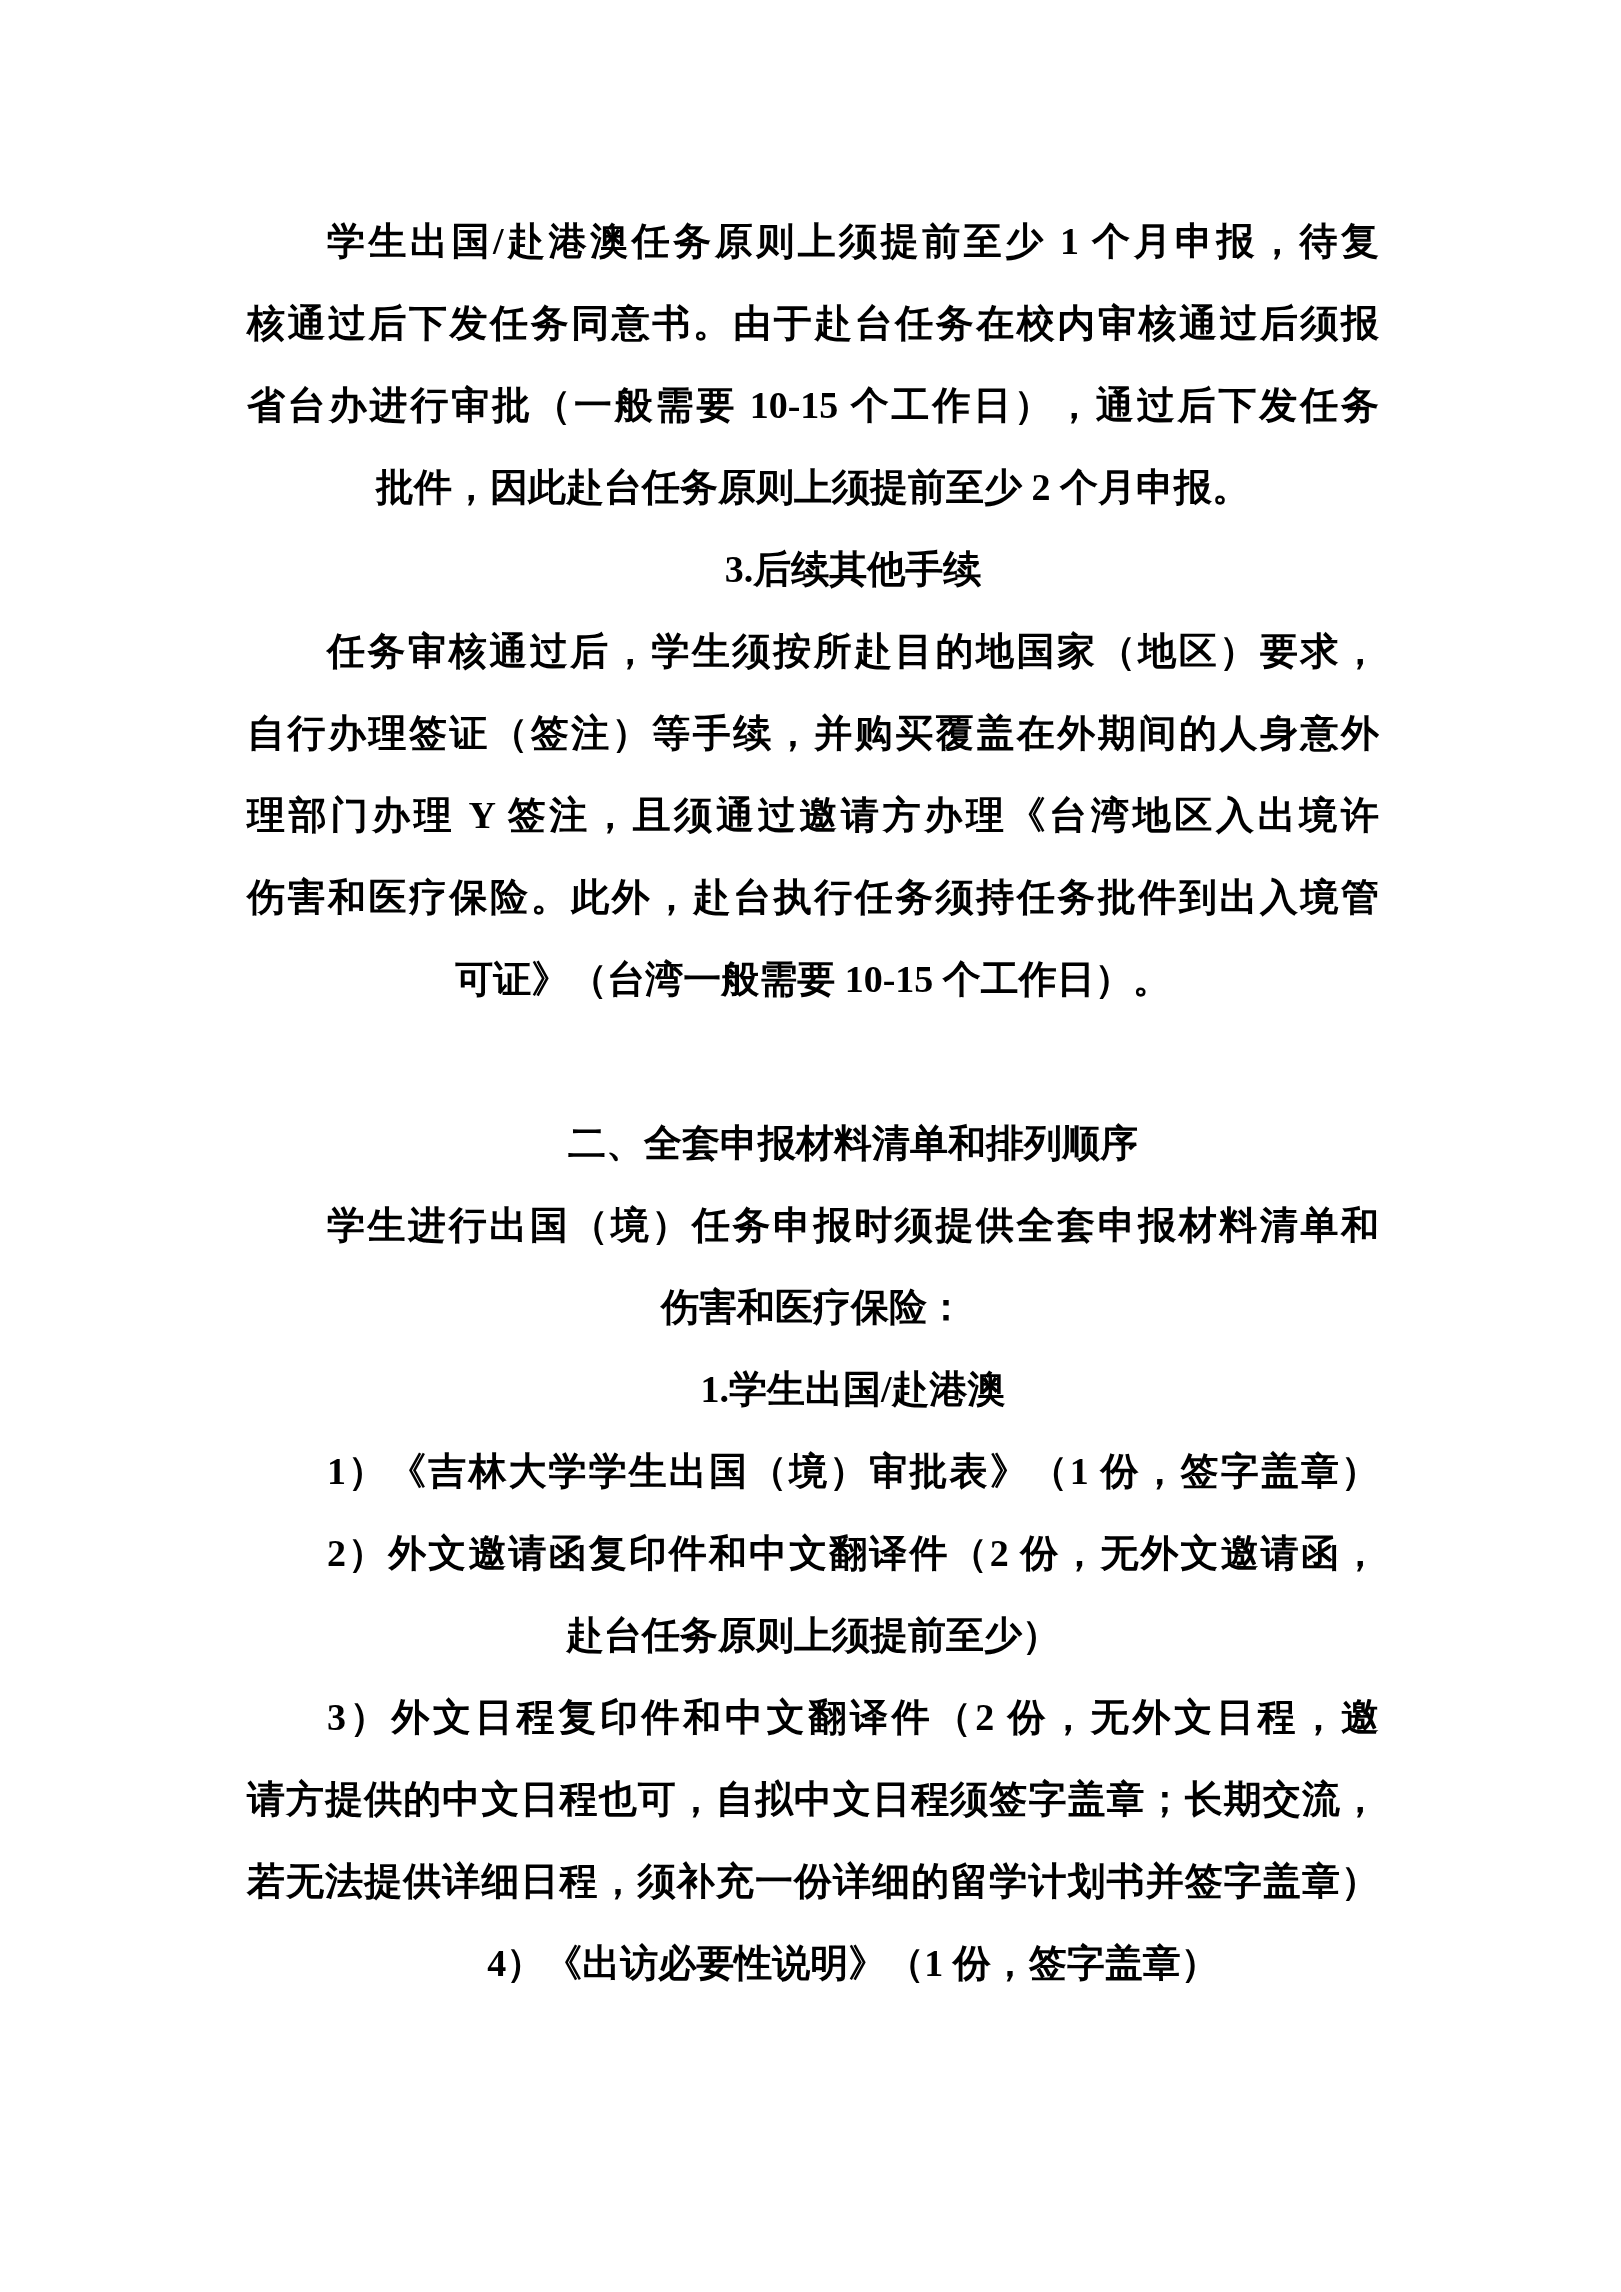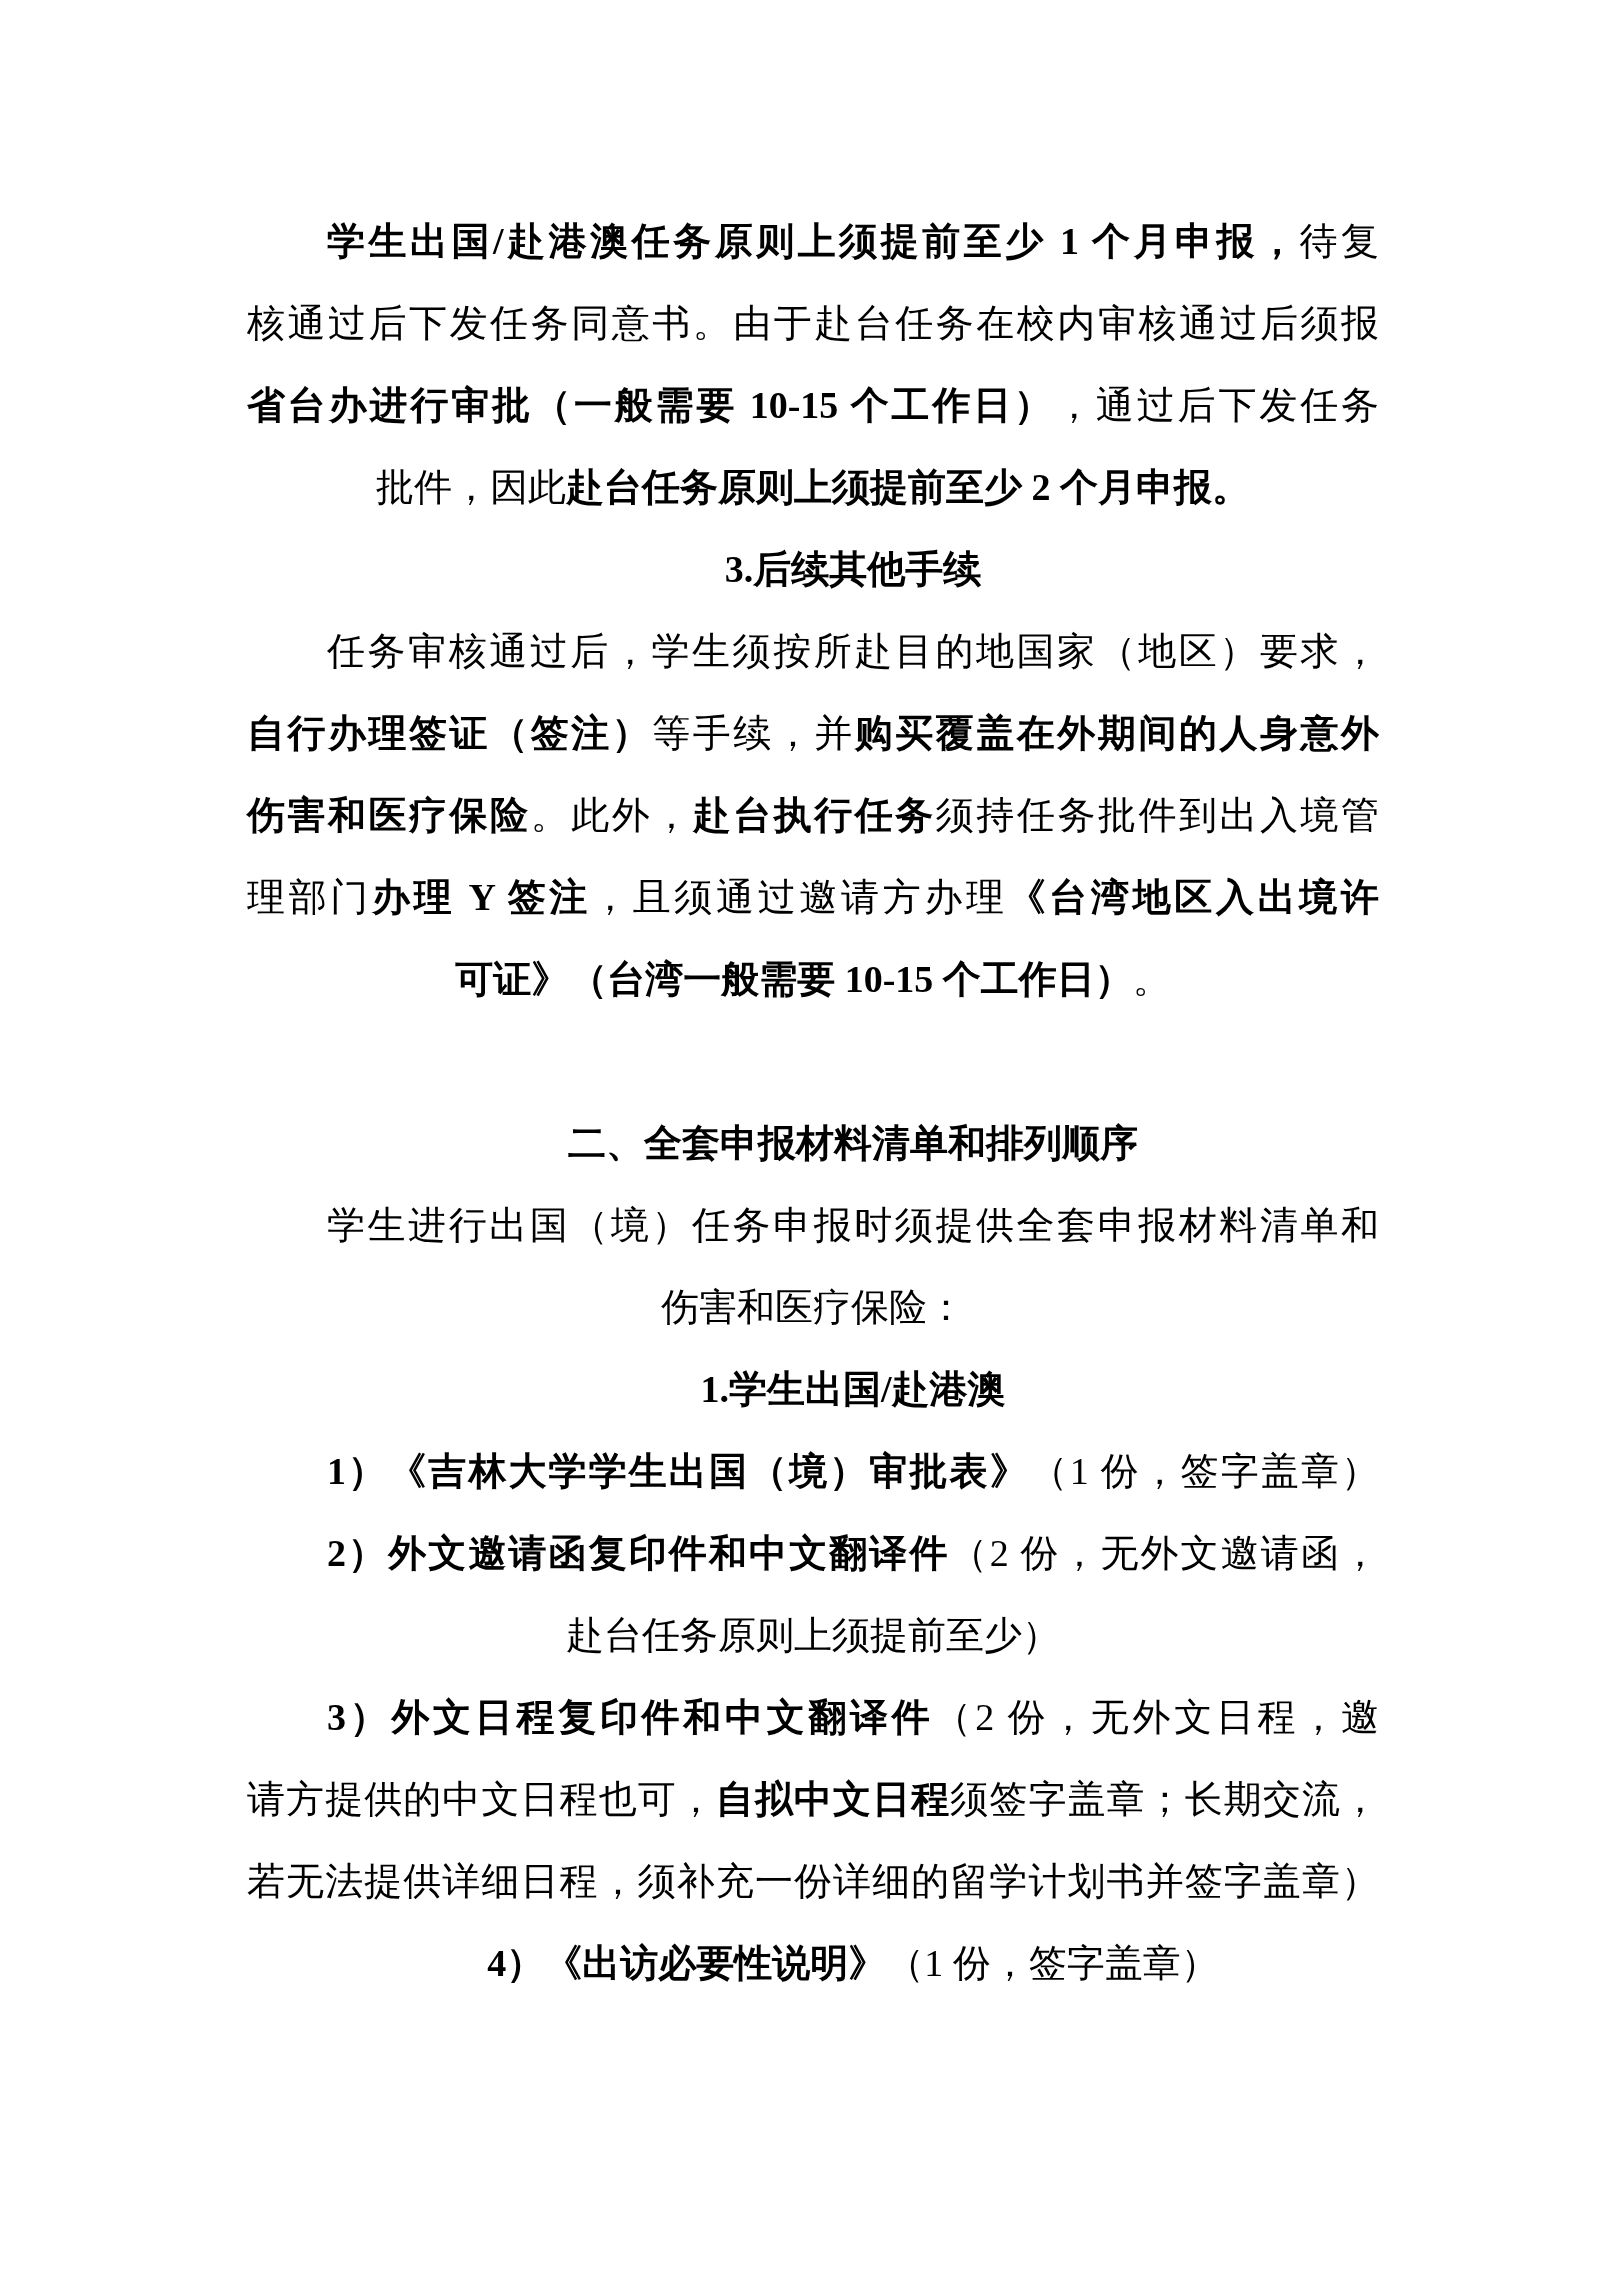--- a/index.html
+++ b/index.html
@@ -28,36 +28,36 @@
     white-space: normal;
   }
   .ln.just {
     text-align: justify;
     text-align-last: justify;
     text-justify: inter-character;
   }
   .ln.ind { text-indent: 80px; }
   .ln.blank { height: 82px; }
   .b { font-weight: 700; }
-  .r { font-weight: 400; }
+  .r { font-weight: 700; }
 </style>
 </head>
 <body>
 
 <div class="page">
   <div class="doc">
       <div class="ln ind just"><span class="b">学生出国/赴港澳任务原则上须提前至少 1 个月申报，</span><span class="r">待复</span></div>
       <div class="ln just"><span class="r">核通过后下发任务同意书。由于赴台任务在校内审核通过后须报</span></div>
       <div class="ln just"><span class="b">省台办进行审批（一般需要 10-15 个工作日）</span><span class="r">，通过后下发任务</span></div>
       <div class="ln"><span class="r">批件，因此</span><span class="b">赴台任务原则上须提前至少 2 个月申报。</span></div>
       <div class="ln ind"><span class="b">3.后续其他手续</span></div>
       <div class="ln ind just"><span class="r">任务审核通过后，学生须按所赴目的地国家（地区）要求，</span></div>
       <div class="ln just"><span class="b">自行办理签证（签注）</span><span class="r">等手续，并</span><span class="b">购买覆盖在外期间的人身意外</span></div>
+      <div class="ln just"><span class="r">理部门</span><span class="b">办理 Y 签注</span><span class="r">，且须通过邀请方办理</span><span class="b">《台湾地区入出境许</span></div>
       <div class="ln just"><span class="b">伤害和医疗保险</span><span class="r">。此外，</span><span class="b">赴台执行任务</span><span class="r">须持任务批件到出入境管</span></div>
-      <div class="ln just"><span class="r">理部门</span><span class="b">办理 Y 签注</span><span class="r">，且须通过邀请方办理</span><span class="b">《台湾地区入出境许</span></div>
       <div class="ln"><span class="b">可证》（台湾一般需要 10-15 个工作日）</span><span class="r">。</span></div>
       <div class="ln blank">&nbsp;</div>
       <div class="ln ind"><span class="b">二、全套申报材料清单和排列顺序</span></div>
       <div class="ln ind just"><span class="r">学生进行出国（境）任务申报时须提供全套申报材料清单和</span></div>
       <div class="ln"><span class="r">伤害和医疗保险：</span></div>
       <div class="ln ind"><span class="b">1.学生出国/赴港澳</span></div>
       <div class="ln ind just"><span class="b">1）《吉林大学学生出国（境）审批表》</span><span class="r">（1 份，签字盖章）</span></div>
       <div class="ln ind just"><span class="b">2）外文邀请函复印件和中文翻译件</span><span class="r">（2 份，无外文邀请函，</span></div>
       <div class="ln"><span class="r">赴台任务原则上须提前至少）</span></div>
       <div class="ln ind just"><span class="b">3）外文日程复印件和中文翻译件</span><span class="r">（2 份，无外文日程，邀</span></div>

